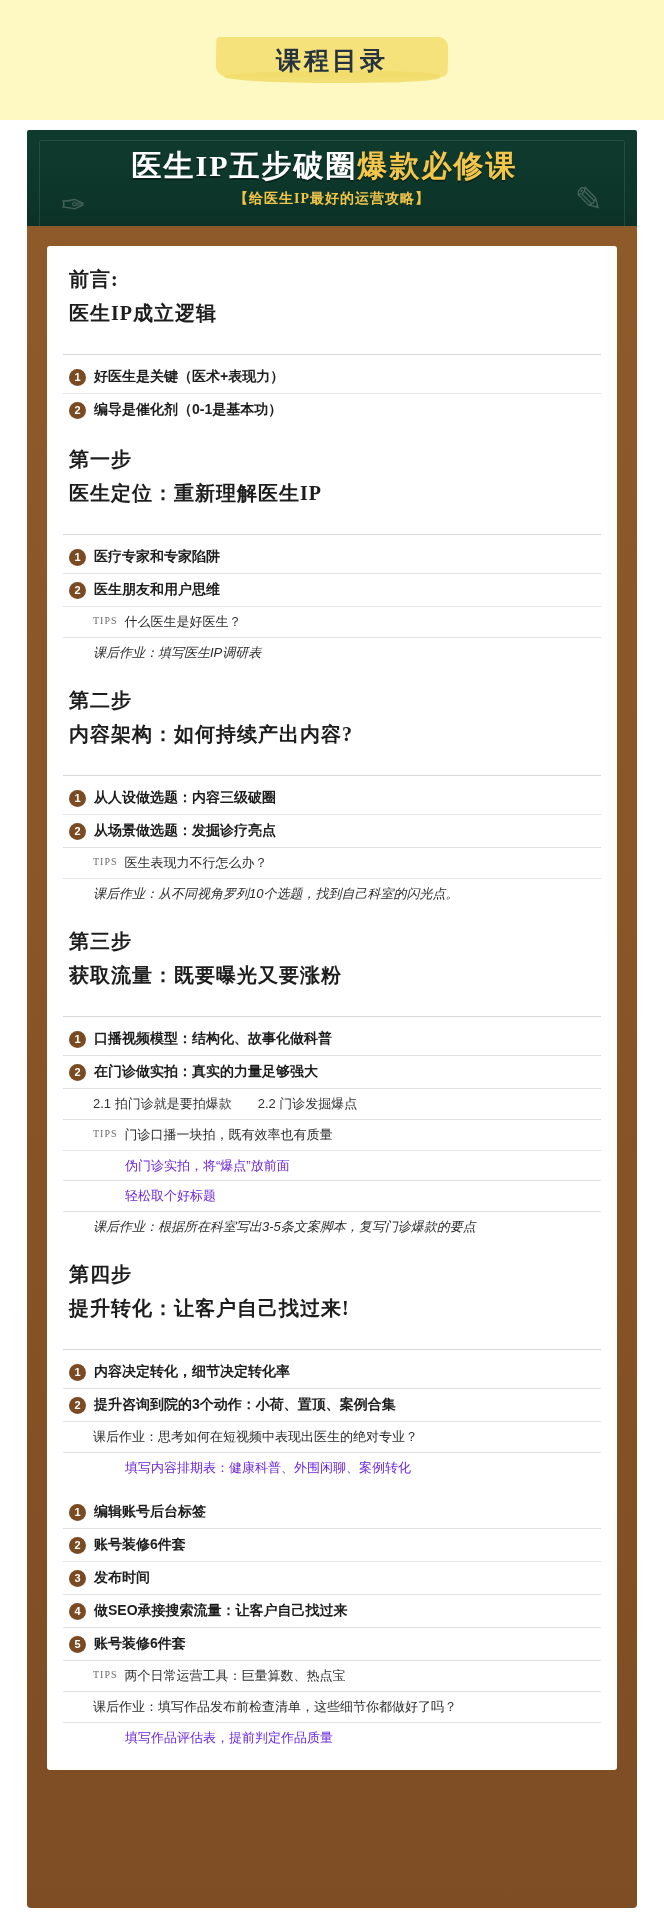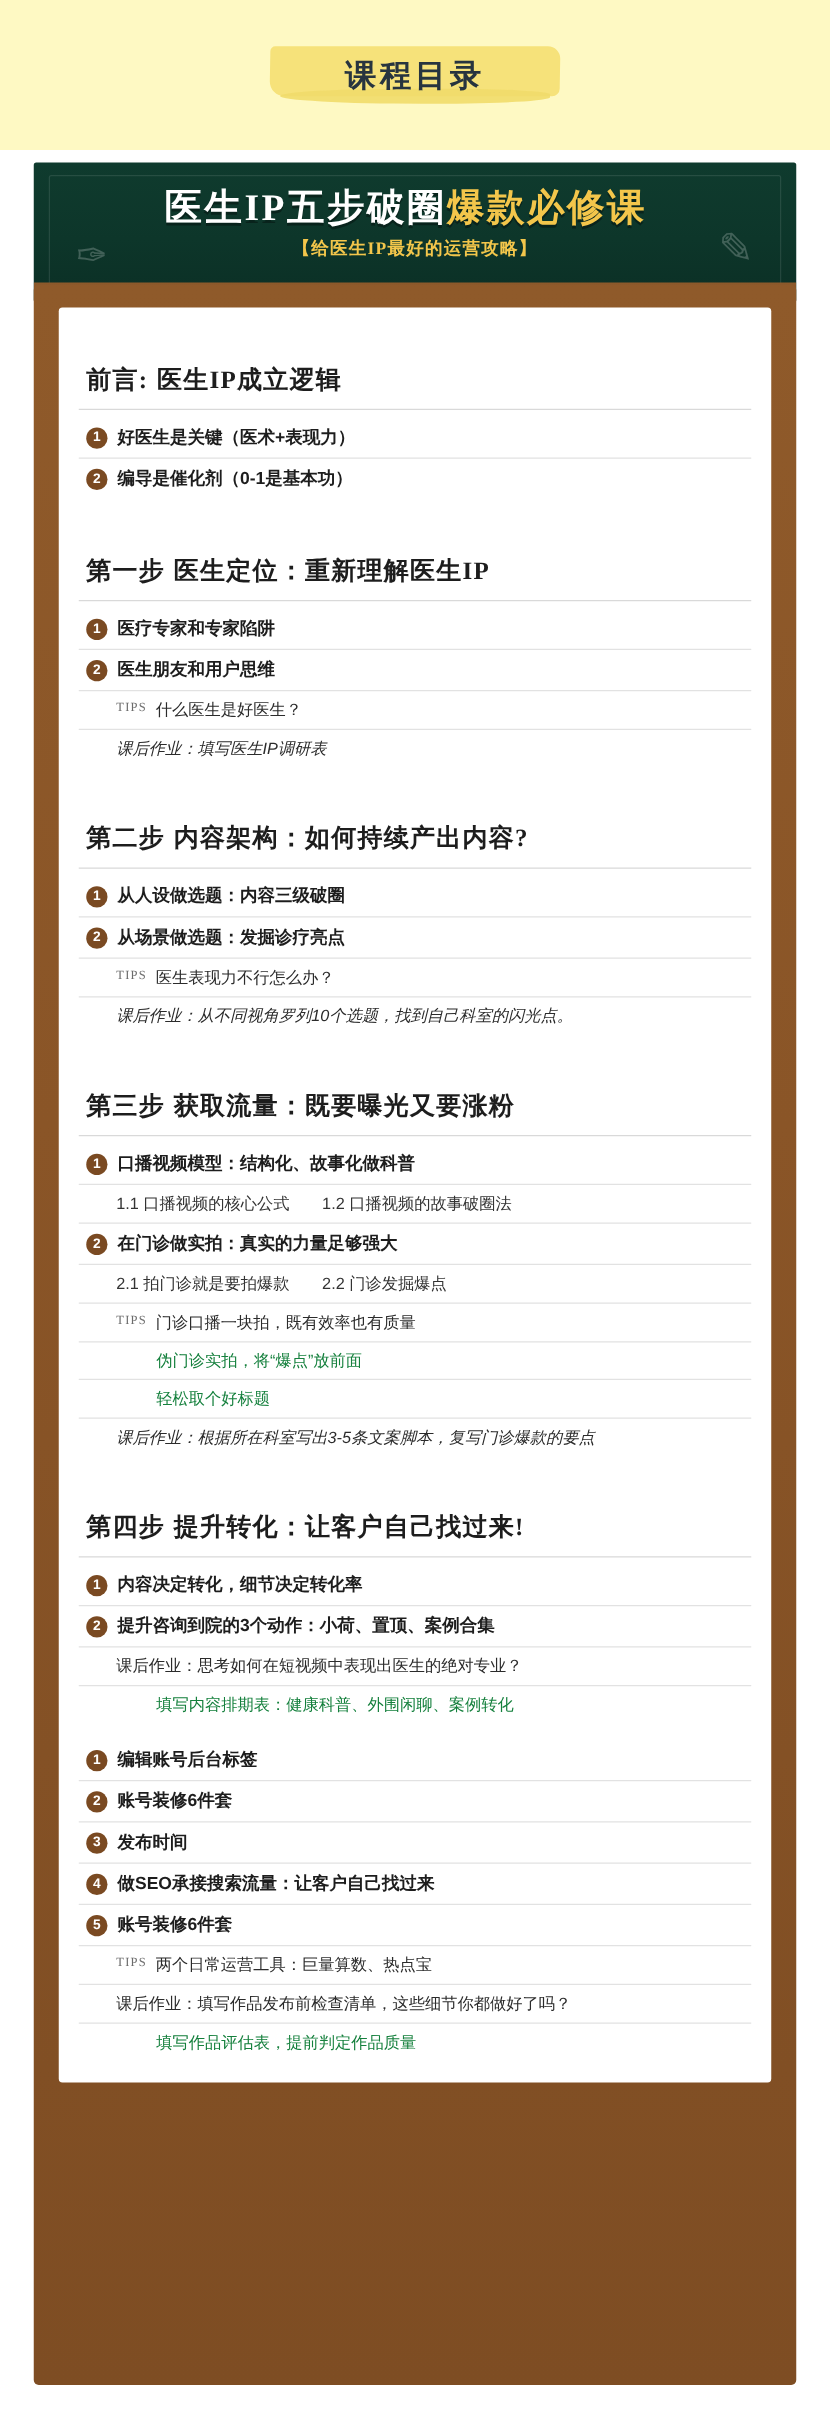--- a/index.html
+++ b/index.html
@@ -150,38 +150,38 @@
   }
 
   
   .section { margin-bottom: 14px; }
   .section:last-child { margin-bottom: 0; }
 
   .sec-head {
     display: flex;
     align-items: baseline;
     gap: 7px;
-    padding: 6px 4px 10px 6px;
+    padding: 6px 4px 27px 6px;
     border-bottom: 1px solid #d9d9d9;
     margin-bottom: 6px;
+    flex-direction: column;
   }
   .sec-step {
     font-family: "Liberation Serif", serif;
     font-size: 20px;
     font-weight: bold;
     color: #1d1d1d;
     letter-spacing: 1px;
   }
   .sec-title {
     font-family: "Liberation Serif", serif;
     font-size: 20px;
     font-weight: bold;
     color: #1d1d1d;
     letter-spacing: 1px;
-    margin-top: 24px;
   }
 
   .row {
     display: flex;
     align-items: flex-start;
     gap: 8px;
     padding: 7px 4px 7px 6px;
     border-bottom: 1px solid #e2e2e2;
   }
   .row:last-child { border-bottom: none; }
@@ -231,21 +231,21 @@
   .tips-text {
     font-size: 13px;
     color: #2b2b2b;
     line-height: 1.35;
   }
 
   .plain {
     padding: 6px 4px 6px 30px;
     border-bottom: 1px solid #e2e2e2;
     font-size: 13px;
-    color: #15803d;
+    color: #6d28d9;
     line-height: 1.35;
   }
   .plain.indent { padding-left: 62px; }
   .plain.last { border-bottom: none; }
 
   .hw {
     padding: 6px 4px 6px 30px;
     border-bottom: 1px solid #e2e2e2;
     font-size: 13px;
     color: #2b2b2b;
@@ -337,24 +337,20 @@
 
       <div class="section">
         <div class="sec-head">
           <span class="sec-step">第三步</span>
           <span class="sec-title">获取流量：既要曝光又要涨粉</span>
         </div>
         <div class="row">
           <div class="num">1</div>
           <div class="row-text">口播视频模型：结构化、故事化做科普</div>
         </div>
-        <div class="subrow">
-          <span>1.1 口播视频的核心公式</span>
-          <span>1.2 口播视频的故事破圈法</span>
-        </div>
         <div class="row">
           <div class="num">2</div>
           <div class="row-text">在门诊做实拍：真实的力量足够强大</div>
         </div>
         <div class="subrow">
           <span>2.1 拍门诊就是要拍爆款</span>
           <span>2.2 门诊发掘爆点</span>
         </div>
         <div class="tips">
           <span class="tips-label">TIPS</span>

